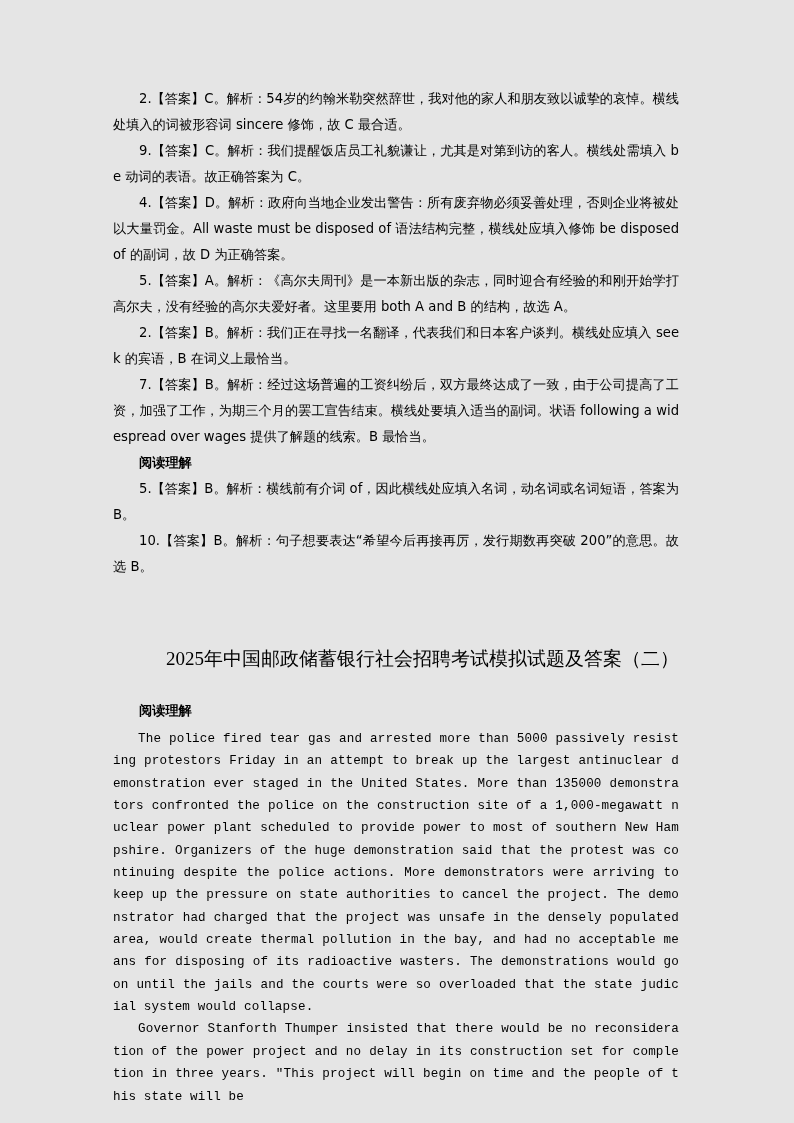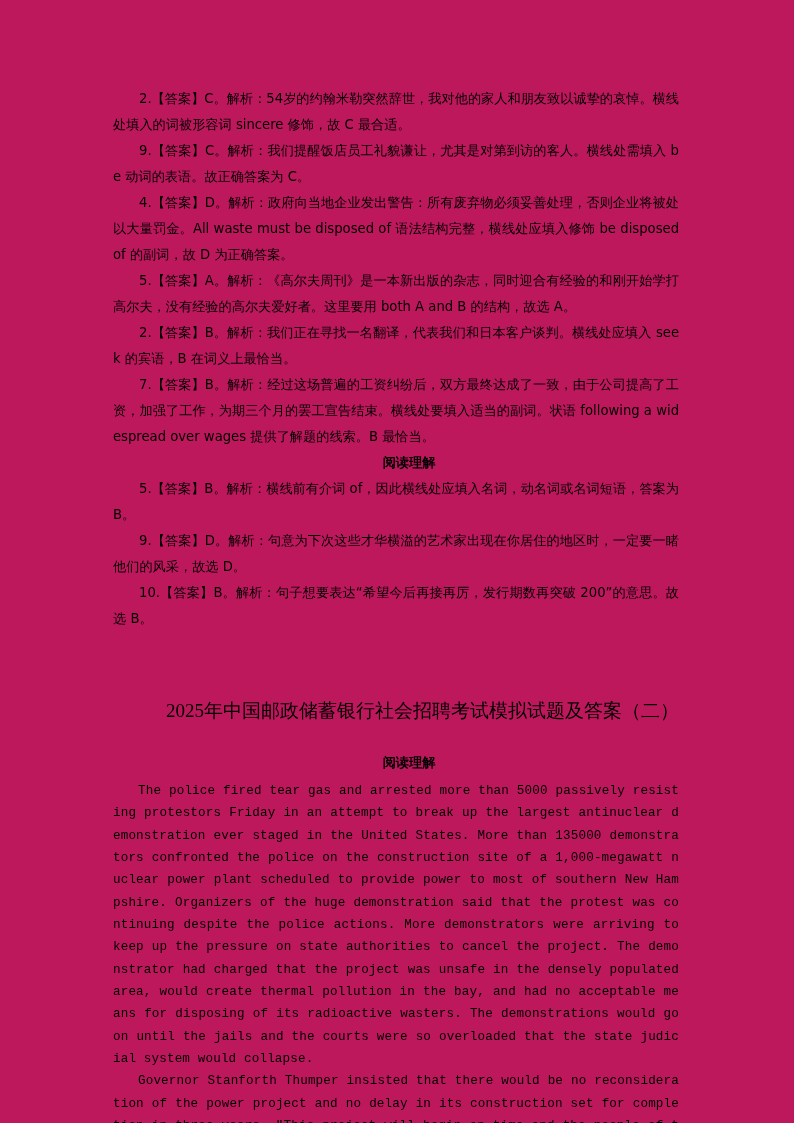--- a/index.html
+++ b/index.html
@@ -4,21 +4,21 @@
 <style>
   html, body {
     margin: 0;
     padding: 0;
     background: #ffffff;
   }
   .page {
     position: relative;
     width: 794px;
     height: 1123px;
-    background: #be185d;
+    background: #e5e5e5;
     overflow: hidden;
     box-sizing: border-box;
   }
   .content {
     position: absolute;
     left: 113px;
     top: 86px;
     width: 566px;
   }
 
@@ -38,21 +38,20 @@
 
   
   .cn-head {
     font-family: "DejaVu Sans", "Liberation Sans", sans-serif;
     font-size: 13.2px;
     line-height: 26px;
     font-weight: bold;
     color: #000000;
     text-indent: 26px;
     margin: 0;
-    text-align: center;
   }
 
   
   .doc-title {
     font-family: Liberation Serif, serif;
     font-size: 19px;
     line-height: 26px;
     color: #000000;
     text-align: right;
     margin: 0;
@@ -84,21 +83,20 @@
     <p class="cn-p">2.【答案】C。解析：54岁的约翰米勒突然辞世，我对他的家人和朋友致以诚挚的哀悼。横线处填入的词被形容词 sincere 修饰，故 C 最合适。</p>
     <p class="cn-p">9.【答案】C。解析：我们提醒饭店员工礼貌谦让，尤其是对第到访的客人。横线处需填入 be 动词的表语。故正确答案为 C。</p>
     <p class="cn-p">4.【答案】D。解析：政府向当地企业发出警告：所有废弃物必须妥善处理，否则企业将被处以大量罚金。All waste must be disposed of 语法结构完整，横线处应填入修饰 be disposed of 的副词，故 D 为正确答案。</p>
     <p class="cn-p">5.【答案】A。解析：《高尔夫周刊》是一本新出版的杂志，同时迎合有经验的和刚开始学打高尔夫，没有经验的高尔夫爱好者。这里要用 both A and B 的结构，故选 A。</p>
     <p class="cn-p">2.【答案】B。解析：我们正在寻找一名翻译，代表我们和日本客户谈判。横线处应填入 seek 的宾语，B 在词义上最恰当。</p>
     <p class="cn-p">7.【答案】B。解析：经过这场普遍的工资纠纷后，双方最终达成了一致，由于公司提高了工资，加强了工作，为期三个月的罢工宣告结束。横线处要填入适当的副词。状语 following a widespread over wages 提供了解题的线索。B 最恰当。</p>
 
     <p class="cn-head">阅读理解</p>
 
     <p class="cn-p">5.【答案】B。解析：横线前有介词 of，因此横线处应填入名词，动名词或名词短语，答案为 B。</p>
-    <p class="cn-p">9.【答案】D。解析：句意为下次这些才华横溢的艺术家出现在你居住的地区时，一定要一睹他们的风采，故选 D。</p>
     <p class="cn-p">10.【答案】B。解析：句子想要表达“希望今后再接再厉，发行期数再突破 200”的意思。故选 B。</p>
 
     <div class="spacer-title-gap"></div>
 
     <p class="doc-title">2025年中国邮政储蓄银行社会招聘考试模拟试题及答案（二）</p>
 
     <div class="spacer-after-title"></div>
 
     <p class="cn-head">阅读理解</p>
 

